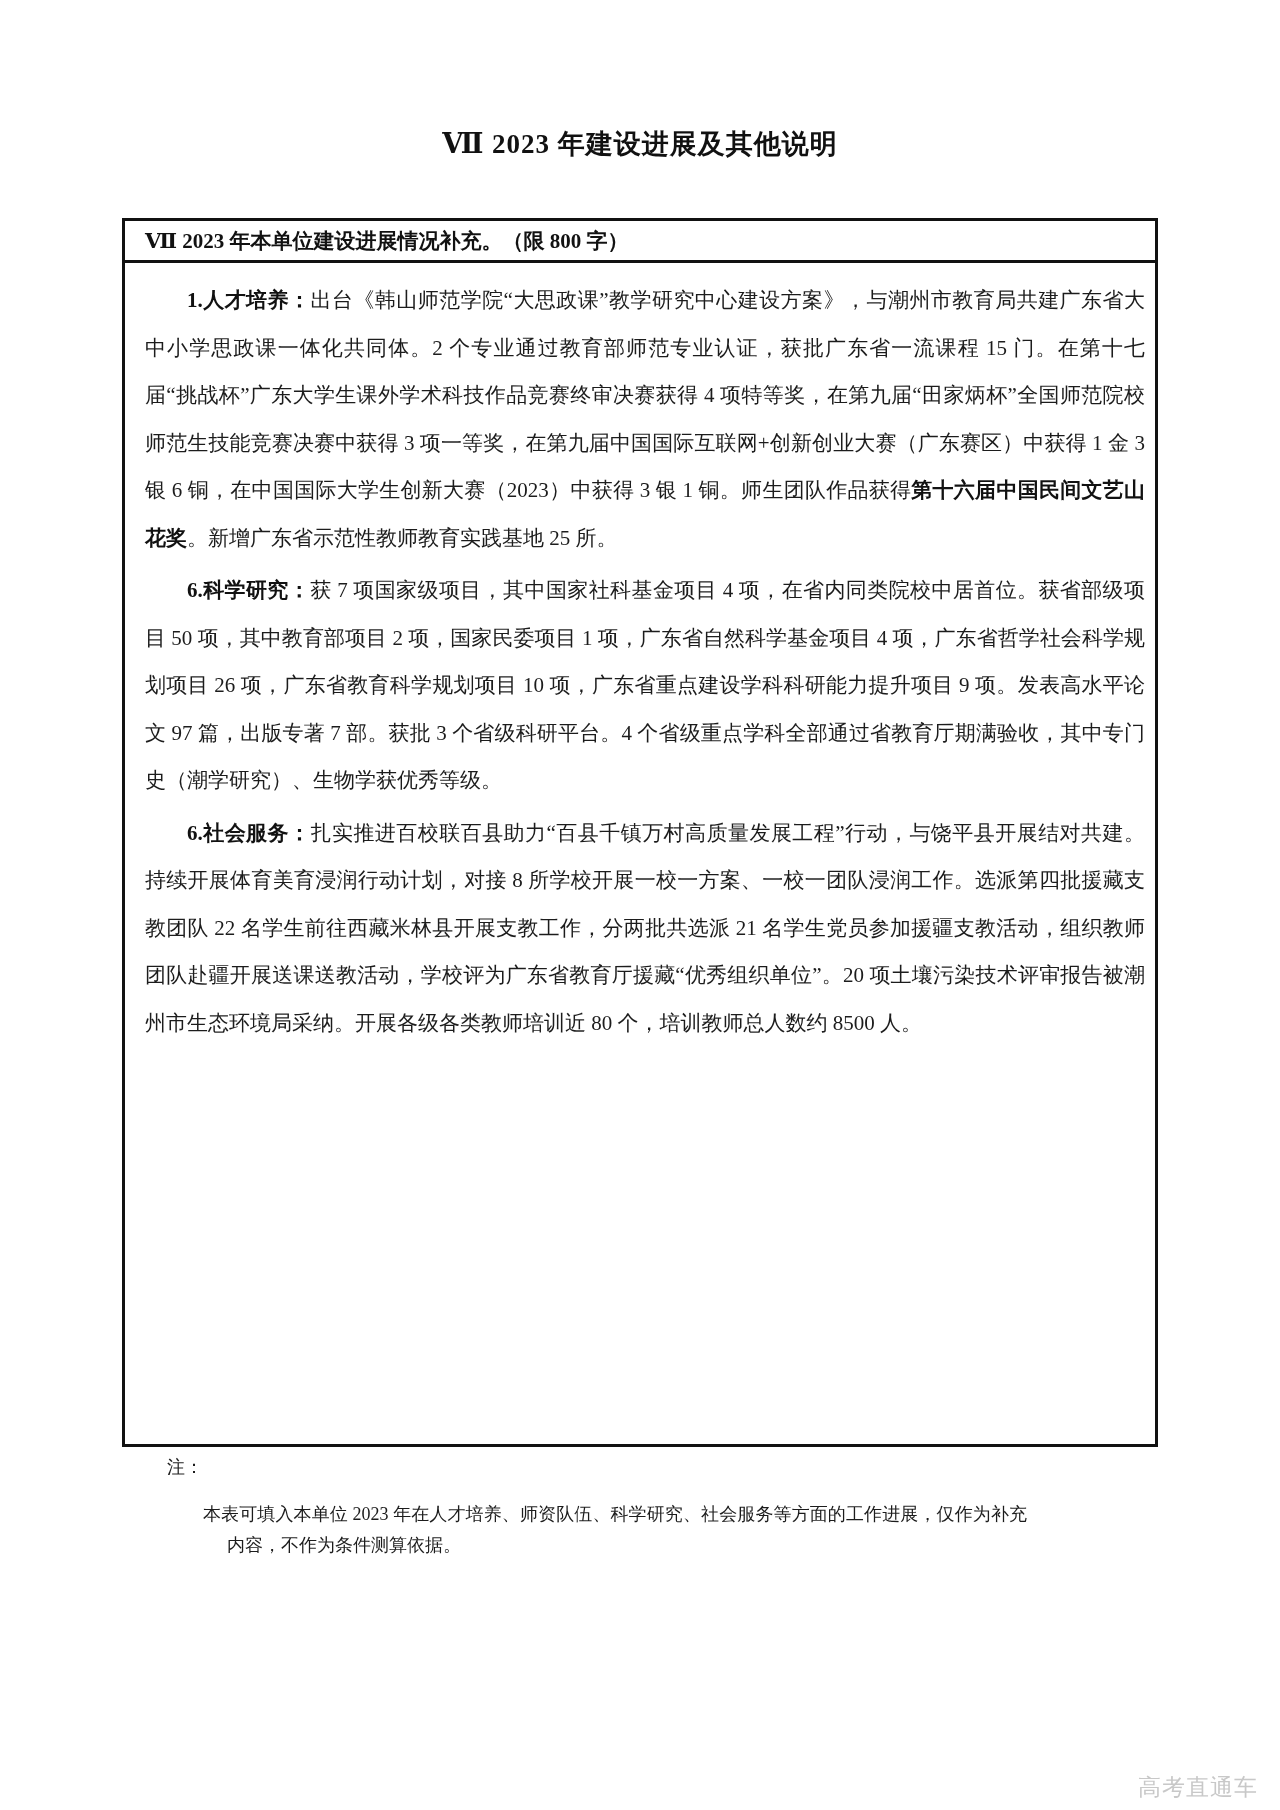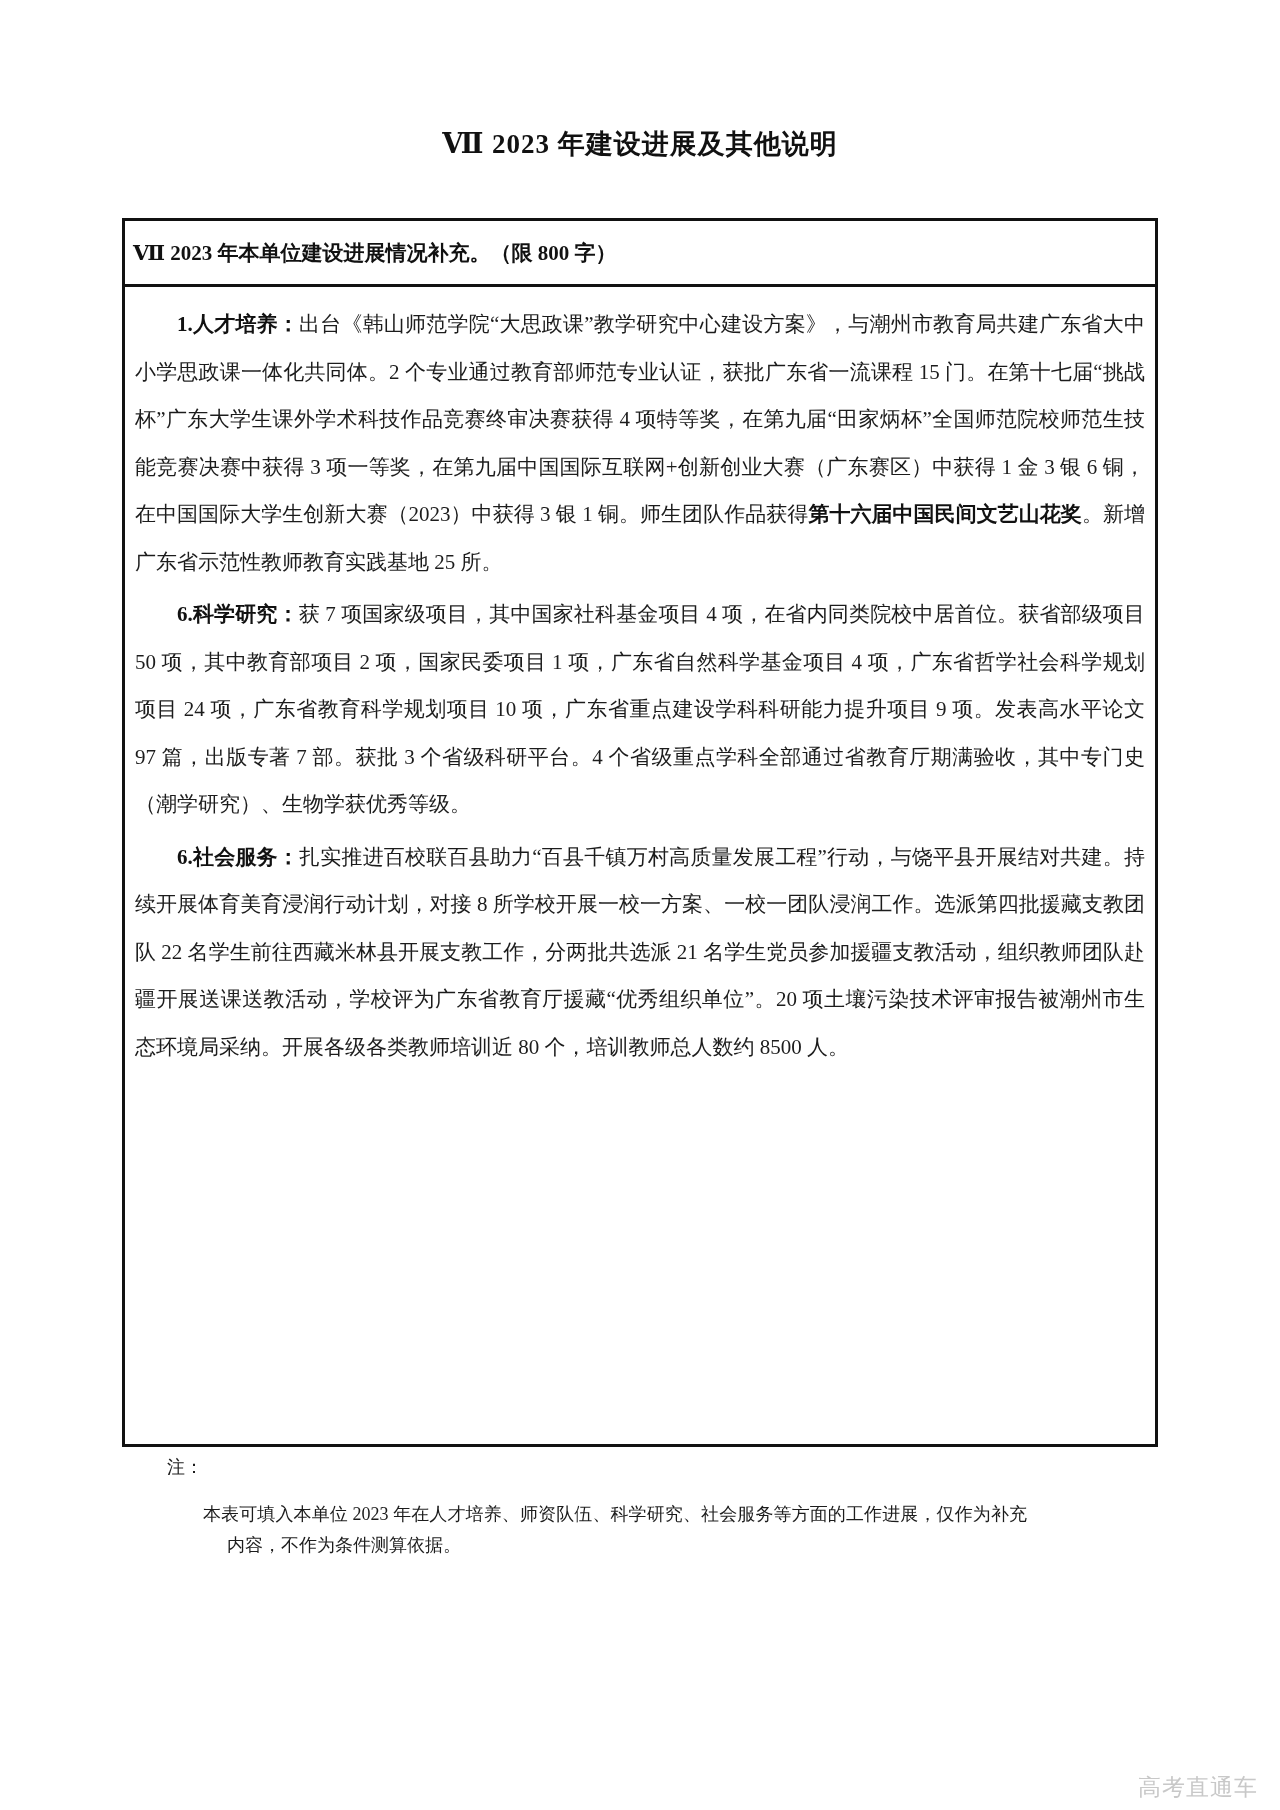--- a/index.html
+++ b/index.html
@@ -28,32 +28,32 @@
     position: absolute;
     left: 122px;
     top: 218px;
     width: 1036px;
     height: 1229px;
     border: 3px solid #111;
     box-sizing: border-box;
     background: #ffffff;
   }
   .box-header {
-    height: 66px;
+    height: 42px;
     display: flex;
     align-items: center;
-    padding: 0 8px;
+    padding: 0 20px;
     font-size: 21px;
     font-weight: 700;
     border-bottom: 3px solid #111;
     box-sizing: border-box;
     color: #111;
   }
   .box-content {
-    padding: 14px 10px 0 10px;
+    padding: 14px 10px 0 20px;
     box-sizing: border-box;
   }
   .para {
     margin: 0;
     font-size: 21px;
     line-height: 47.5px;
     text-indent: 2em;
     text-align: justify;
     color: #1c1c1c;
   }
@@ -100,21 +100,21 @@
 <body>
 
 <div class="page">
 
   <h1 class="doc-title">Ⅶ 2023 年建设进展及其他说明</h1>
 
   <div class="content-box">
     <div class="box-header">Ⅶ 2023 年本单位建设进展情况补充。（限 800 字）</div>
     <div class="box-content">
         <p class="para"><span class="bold">1.人才培养：</span><span>出台《韩山师范学院“大思政课”教学研究中心建设方案》，与潮州市教育局共建广东省大中小学思政课一体化共同体。2 个专业通过教育部师范专业认证，获批广东省一流课程 15 门。在第十七届“挑战杯”广东大学生课外学术科技作品竞赛终审决赛获得 4 项特等奖，在第九届“田家炳杯”全国师范院校师范生技能竞赛决赛中获得 3 项一等奖，在第九届中国国际互联网+创新创业大赛（广东赛区）中获得 1 金 3 银 6 铜，在中国国际大学生创新大赛（2023）中获得 3 银 1 铜。师生团队作品获得</span><span class="bold">第十六届中国民间文艺山花奖</span><span>。新增广东省示范性教师教育实践基地 25 所。</span></p>
-        <p class="para"><span class="bold">6.科学研究：</span><span>获 7 项国家级项目，其中国家社科基金项目 4 项，在省内同类院校中居首位。获省部级项目 50 项，其中教育部项目 2 项，国家民委项目 1 项，广东省自然科学基金项目 4 项，广东省哲学社会科学规划项目 24 项，广东省教育科学规划项目 10 项，广东省重点建设学科科研能力提升项目 9 项。发表高水平论文 97 篇，出版专著 7 部。获批 3 个省级科研平台。4 个省级重点学科全部通过省教育厅期满验收，其中专门史（潮学研究）、生物学获优秀等级。</span></p>
+        <p class="para"><span class="bold">6.科学研究：</span><span>获 7 项国家级项目，其中国家社科基金项目 4 项，在省内同类院校中居首位。获省部级项目 50 项，其中教育部项目 2 项，国家民委项目 1 项，广东省自然科学基金项目 4 项，广东省哲学社会科学规划项目 26 项，广东省教育科学规划项目 10 项，广东省重点建设学科科研能力提升项目 9 项。发表高水平论文 97 篇，出版专著 7 部。获批 3 个省级科研平台。4 个省级重点学科全部通过省教育厅期满验收，其中专门史（潮学研究）、生物学获优秀等级。</span></p>
         <p class="para"><span class="bold">6.社会服务：</span><span>扎实推进百校联百县助力“百县千镇万村高质量发展工程”行动，与饶平县开展结对共建。持续开展体育美育浸润行动计划，对接 8 所学校开展一校一方案、一校一团队浸润工作。选派第四批援藏支教团队 22 名学生前往西藏米林县开展支教工作，分两批共选派 21 名学生党员参加援疆支教活动，组织教师团队赴疆开展送课送教活动，学校评为广东省教育厅援藏“优秀组织单位”。20 项土壤污染技术评审报告被潮州市生态环境局采纳。开展各级各类教师培训近 80 个，培训教师总人数约 8500 人。</span></p>
       </div>
   </div>
 
   <div class="note">
     <span class="note-label">注：</span>
     <span class="note-text">本表可填入本单位 2023 年在人才培养、师资队伍、科学研究、社会服务等方面的工作进展，仅作为补充内容，不作为条件测算依据。</span>
   </div>
 
 

